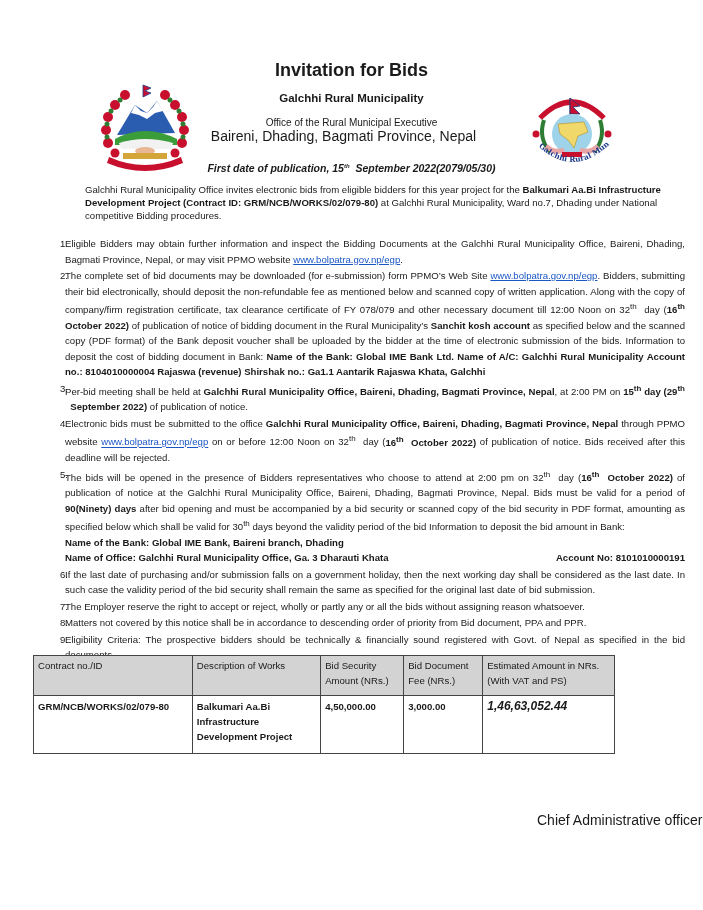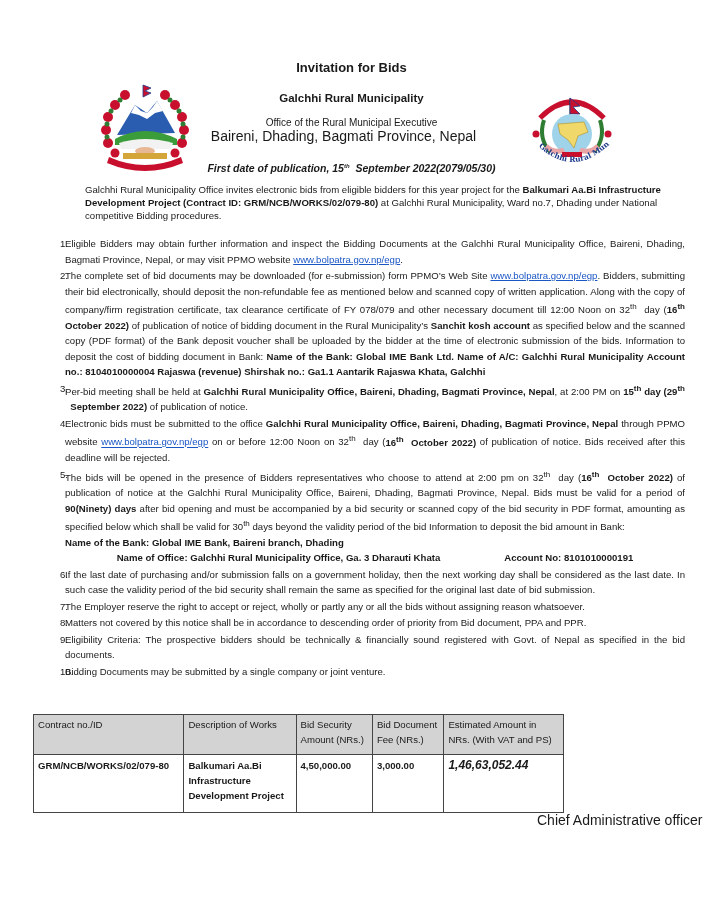--- a/index.html
+++ b/index.html
@@ -1,37 +1,37 @@
 <!DOCTYPE html>
 <html><head>
   <meta charset="utf-8">
   <style>
     * { box-sizing: border-box; margin: 0; padding: 0; }
     html, body { width: 703px; height: 910px; background: #ffffff; overflow: hidden; }
     body { font-family: "Liberation Sans", sans-serif; color: #1a1a1a; position: relative; }
     .page { position: absolute; left: 0; top: 0; width: 703px; height: 910px; }
-    .title { position: absolute; left: 0; width: 703px; top: 60px; text-align: center; font-size: 13px; font-weight: bold; }
+    .title { position: absolute; left: 0; width: 703px; top: 60px; text-align: center; font-size: 18px; font-weight: bold; }
     .org { position: absolute; left: 0; width: 703px; top: 92px; text-align: center; font-size: 11.5px; font-weight: bold; }
     .office { position: absolute; left: 0; width: 703px; top: 117px; text-align: center; font-size: 10px; }
     .address { position: absolute; left: 0; width: 687px; top: 128px; text-align: center; font-size: 14px; }
     .pubdate { position: absolute; left: 0; width: 703px; top: 162px; text-align: center; font-size: 10.5px; font-weight: bold; font-style: italic; }
     .pubdate sup, .body sup { font-size: 6px; vertical-align: super; line-height: 0; }
     .logo-left { position: absolute; left: 95px; top: 83px; width: 100px; height: 92px; }
     .logo-right { position: absolute; left: 522px; top: 88px; width: 100px; height: 85px; }
     .intro { position: absolute; left: 85px; top: 183px; width: 600px; font-size: 9.6px; line-height: 13px; }
     .list { position: absolute; left: 40px; top: 236px; width: 645px; font-size: 9.6px; line-height: 15.5px; }
     .item { display: flex; margin-bottom: 1px; }
     .num { width: 25px; flex: none; text-align: left; padding-left: 20px; }
     .num-inner { display: inline-block; width: 25px; }
     .txt { flex: 1; text-align: justify; }
     b { font-weight: bold; }
     a.link { color: #1a56c4; text-decoration: underline; }
-    .bank-line { display: flex; justify-content: center; }
+    .bank-line { display: flex; justify-content: space-between; }
     .bank-line .acct { margin-left: 64px; }
-    table.bids { position: absolute; left: 33px; top: 714px; width: 531px; border-collapse: collapse; font-size: 9.6px; line-height: 15px; }
+    table.bids { position: absolute; left: 33px; top: 655px; width: 582px; border-collapse: collapse; font-size: 9.6px; line-height: 15px; }
     table.bids th, table.bids td { border: 1px solid #444; vertical-align: top; padding: 2px 4px; text-align: left; }
     table.bids th { background: #d3d3d3; font-weight: normal; height: 40px; }
     table.bids td { height: 58px; font-weight: bold; padding-top: 3px; }
     table.bids td.amount { font-style: italic; font-size: 12px; margin-top: 14px; }
     .signature { position: absolute; left: 537px; top: 812px; font-size: 14px; }
   </style>
 </head>
 <body>
 
 <div class="page">

